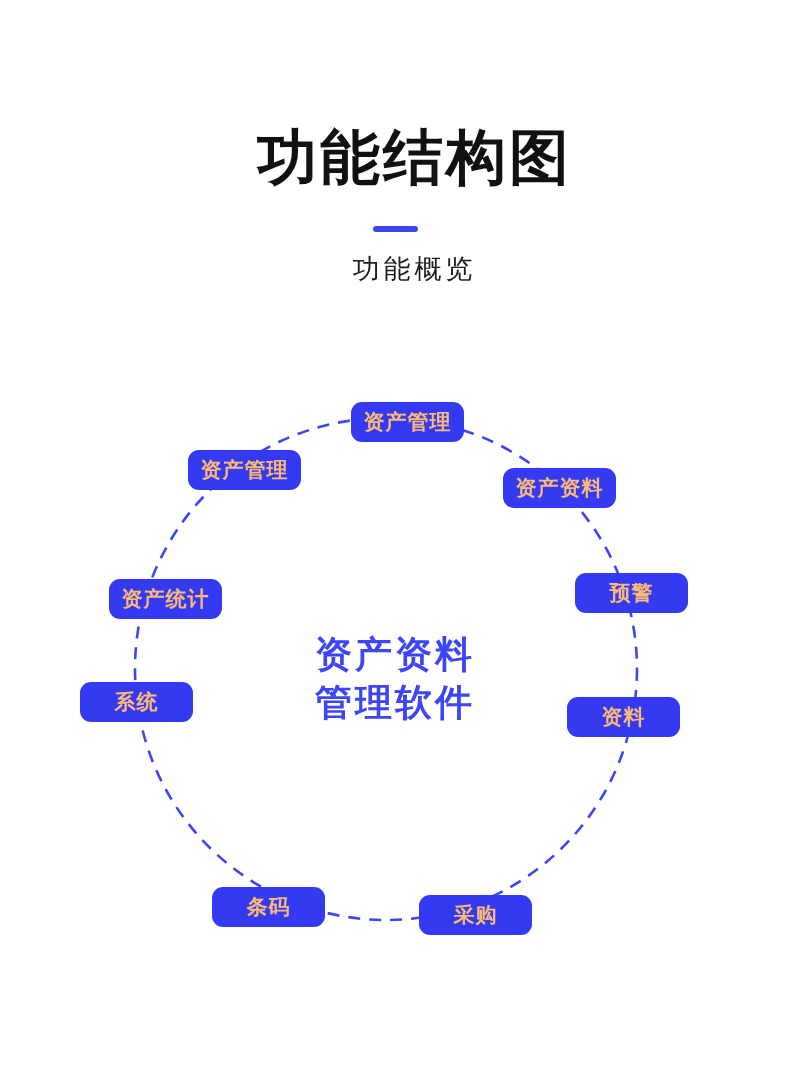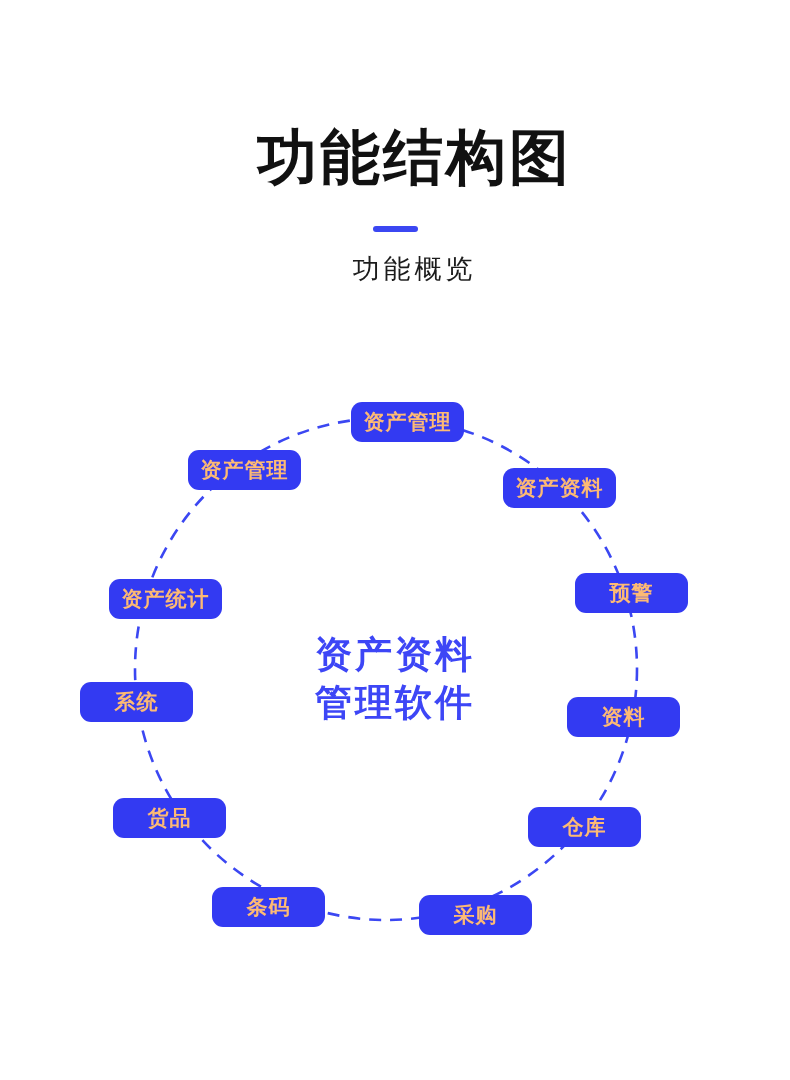--- a/index.html
+++ b/index.html
@@ -59,22 +59,20 @@
 
     <div class="center-label">
       <div>资产资料</div>
       <div>管理软件</div>
     </div>
 
     <div class="node" style="left:351px;top:402px;">资产管理</div>
     <div class="node" style="left:503px;top:468px;">资产资料</div>
     <div class="node" style="left:575px;top:573px;">预警</div>
     <div class="node" style="left:567px;top:697px;">资料</div>
-    <div class="node" style="left:528px;top:807px;">仓库</div>
     <div class="node" style="left:419px;top:895px;text-align:right;">采购</div>
     <div class="node" style="left:212px;top:887px;font-family:Liberation Mono, monospace;">条码</div>
-    <div class="node" style="left:113px;top:798px;">货品</div>
     <div class="node" style="left:80px;top:682px;">系统</div>
     <div class="node" style="left:109px;top:551px;margin-top:28px;">资产统计</div>
     <div class="node" style="left:188px;top:450px;">资产管理</div>
 
   </div>
 </div>
 
 </body></html>

